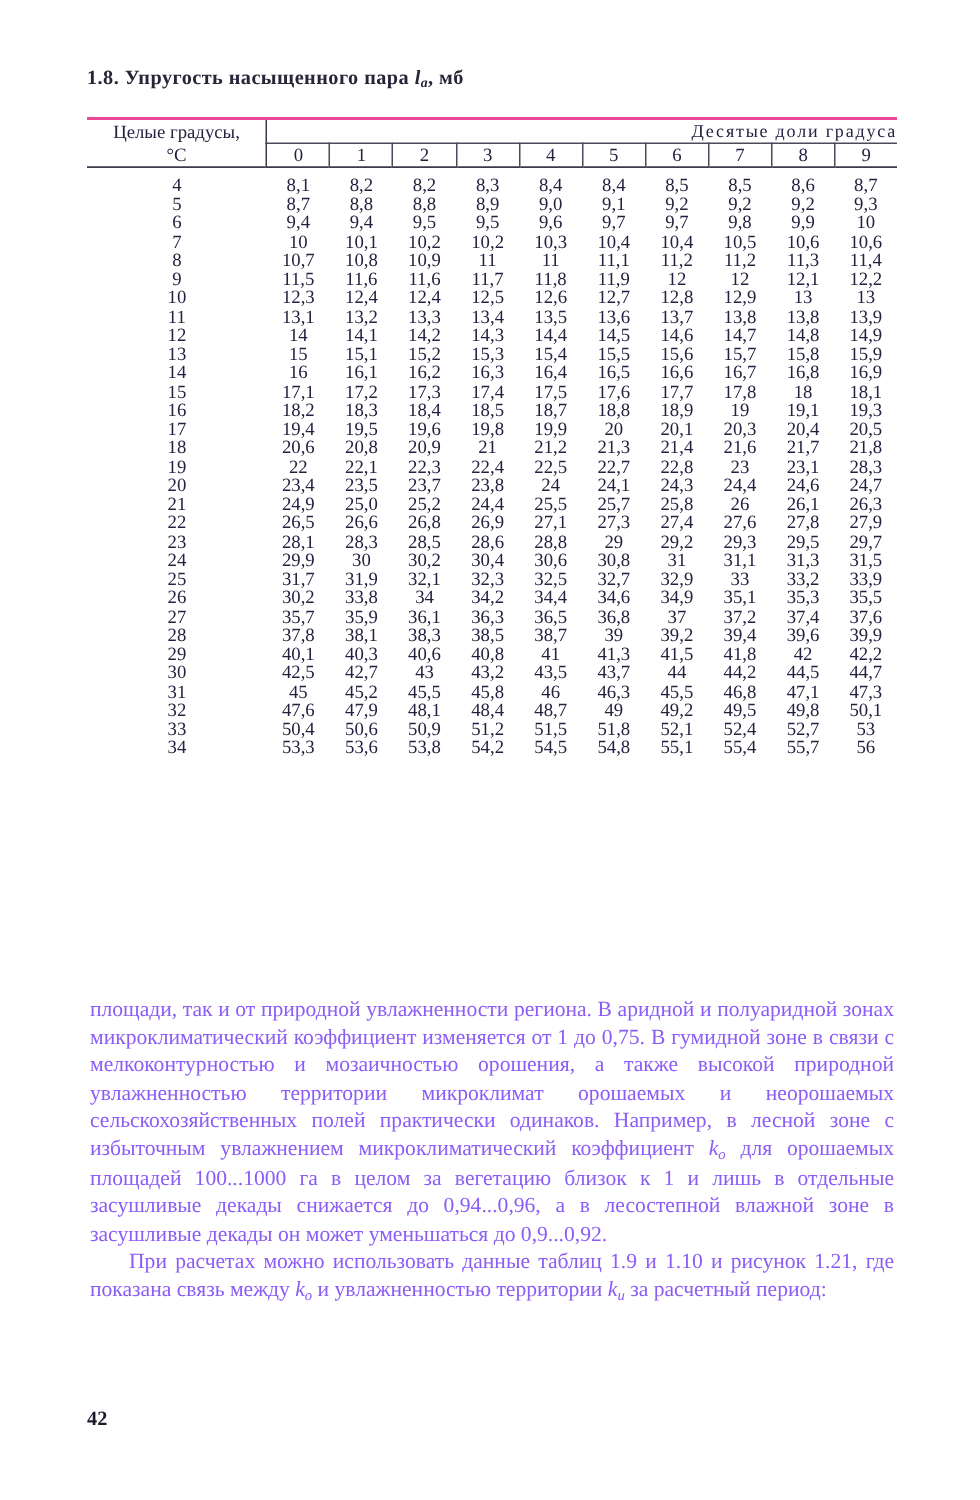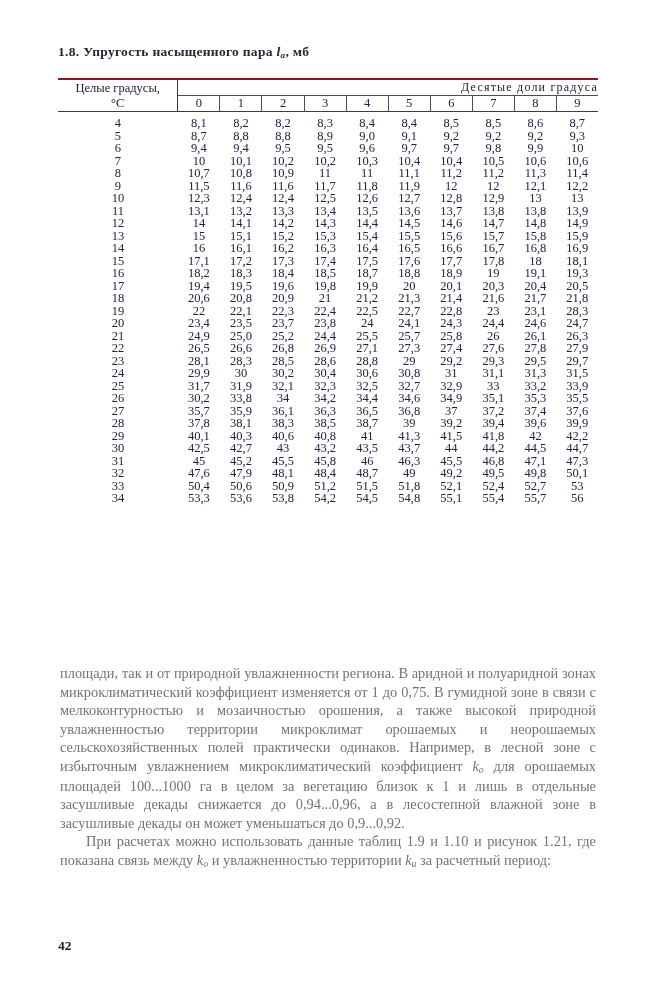--- a/index.html
+++ b/index.html
@@ -60,21 +60,21 @@
     color: #262040;
   }
   table.data td, table.data th {
     padding: 0;
     margin: 0;
     font-weight: normal;
   }
 
   
   .rule-top {
-    border-top: 2px solid #7f1d1d;
+    border-top: 2px solid #ec4899;
   }
   .rule-bottom {
     border-bottom: 1.4px solid #3a3a4a;
   }
   .rule-thin {
     border-bottom: 1px solid #4a4a5a;
   }
 
   th.hd-left {
     width: 122px;
@@ -132,21 +132,21 @@
   
   .body-text {
     position: absolute;
     left: 60px;
     top: 664px;
     width: 536px;
     font-family: "Liberation Serif", serif;
     font-size: 14.4px;
     line-height: 1.285;
     text-align: justify;
-    color: #737373;
+    color: #8b5cf6;
   }
   .body-text p {
     margin: 0;
   }
   .body-text p.indent {
     text-indent: 26px;
     margin-top: 0px;
   }
   .body-text i, .body-text .it {
     font-style: italic;

